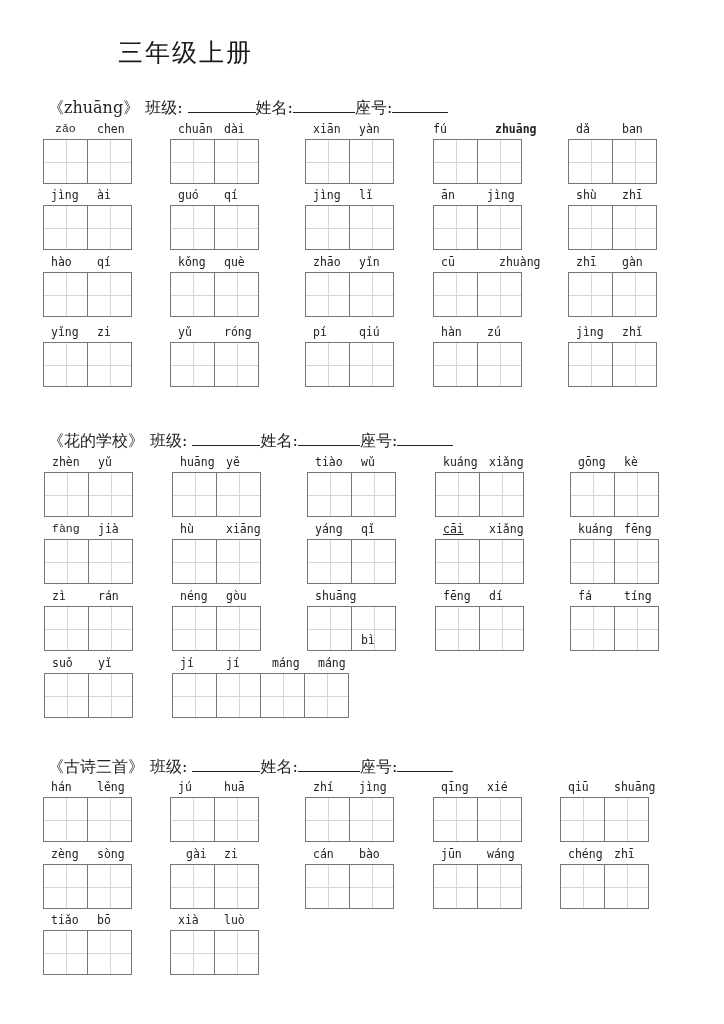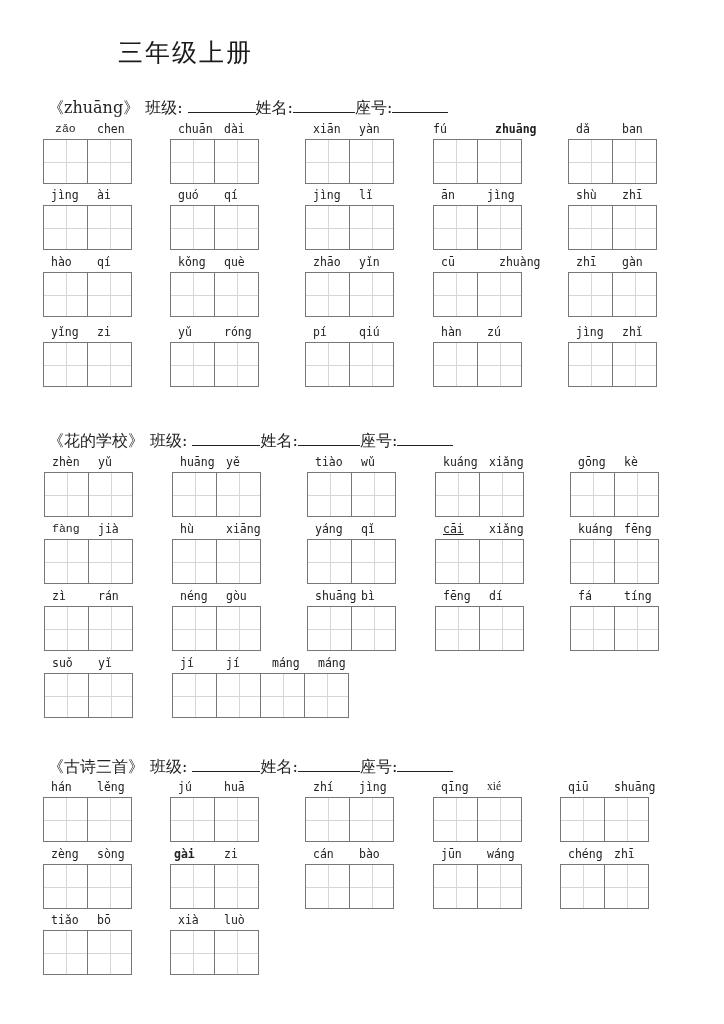--- a/index.html
+++ b/index.html
@@ -274,21 +274,21 @@
     <div class="group" style="left: 172px; top: 589px;">
       <span class="pinyin" style="left: 8px;">néng</span>
       <span class="pinyin" style="left: 54px;">gòu</span>
       <div class="boxes" style="top: 17px;">
         <div class="cell"></div>
         <div class="cell"></div>
       </div>
     </div>
     <div class="group" style="left: 307px; top: 589px;">
       <span class="pinyin" style="left: 8px;">shuāng</span>
-      <span class="pinyin" style="left: 54px;">bì</span>
+      <span class="pinyin" style="left: 54px; margin-top: 44px;">bì</span>
       <div class="boxes" style="top: 17px;">
         <div class="cell"></div>
         <div class="cell"></div>
       </div>
     </div>
     <div class="group" style="left: 435px; top: 589px;">
       <span class="pinyin" style="left: 8px;">fēng</span>
       <span class="pinyin" style="left: 54px;">dí</span>
       <div class="boxes" style="top: 17px;">
         <div class="cell"></div>
@@ -343,21 +343,21 @@
     <div class="group" style="left: 305px; top: 780px;">
       <span class="pinyin" style="left: 8px;">zhí</span>
       <span class="pinyin" style="left: 54px;">jìng</span>
       <div class="boxes" style="top: 17px;">
         <div class="cell"></div>
         <div class="cell"></div>
       </div>
     </div>
     <div class="group" style="left: 433px; top: 780px;">
       <span class="pinyin" style="left: 8px;">qīng</span>
-      <span class="pinyin" style="left: 54px; font-family: Liberation Serif, serif;">xié</span>
+      <span class="pinyin" style="left: 54px;">xié</span>
       <div class="boxes" style="top: 17px;">
         <div class="cell"></div>
         <div class="cell"></div>
       </div>
     </div>
     <div class="group" style="left: 560px; top: 780px;">
       <span class="pinyin" style="left: 8px;">qiū</span>
       <span class="pinyin" style="left: 54px;">shuāng</span>
       <div class="boxes" style="top: 17px;">
         <div class="cell"></div>
@@ -366,21 +366,21 @@
     </div>
     <div class="group" style="left: 43px; top: 847px;">
       <span class="pinyin" style="left: 8px;">zèng</span>
       <span class="pinyin" style="left: 54px;">sòng</span>
       <div class="boxes" style="top: 17px;">
         <div class="cell"></div>
         <div class="cell"></div>
       </div>
     </div>
     <div class="group" style="left: 170px; top: 847px;">
-      <span class="pinyin" style="left: 4px; font-weight: bold;">gài</span>
+      <span class="pinyin" style="left: 16px;">gài</span>
       <span class="pinyin" style="left: 54px;">zi</span>
       <div class="boxes" style="top: 17px;">
         <div class="cell"></div>
         <div class="cell"></div>
       </div>
     </div>
     <div class="group" style="left: 305px; top: 847px;">
       <span class="pinyin" style="left: 8px;">cán</span>
       <span class="pinyin" style="left: 54px;">bào</span>
       <div class="boxes" style="top: 17px;">

